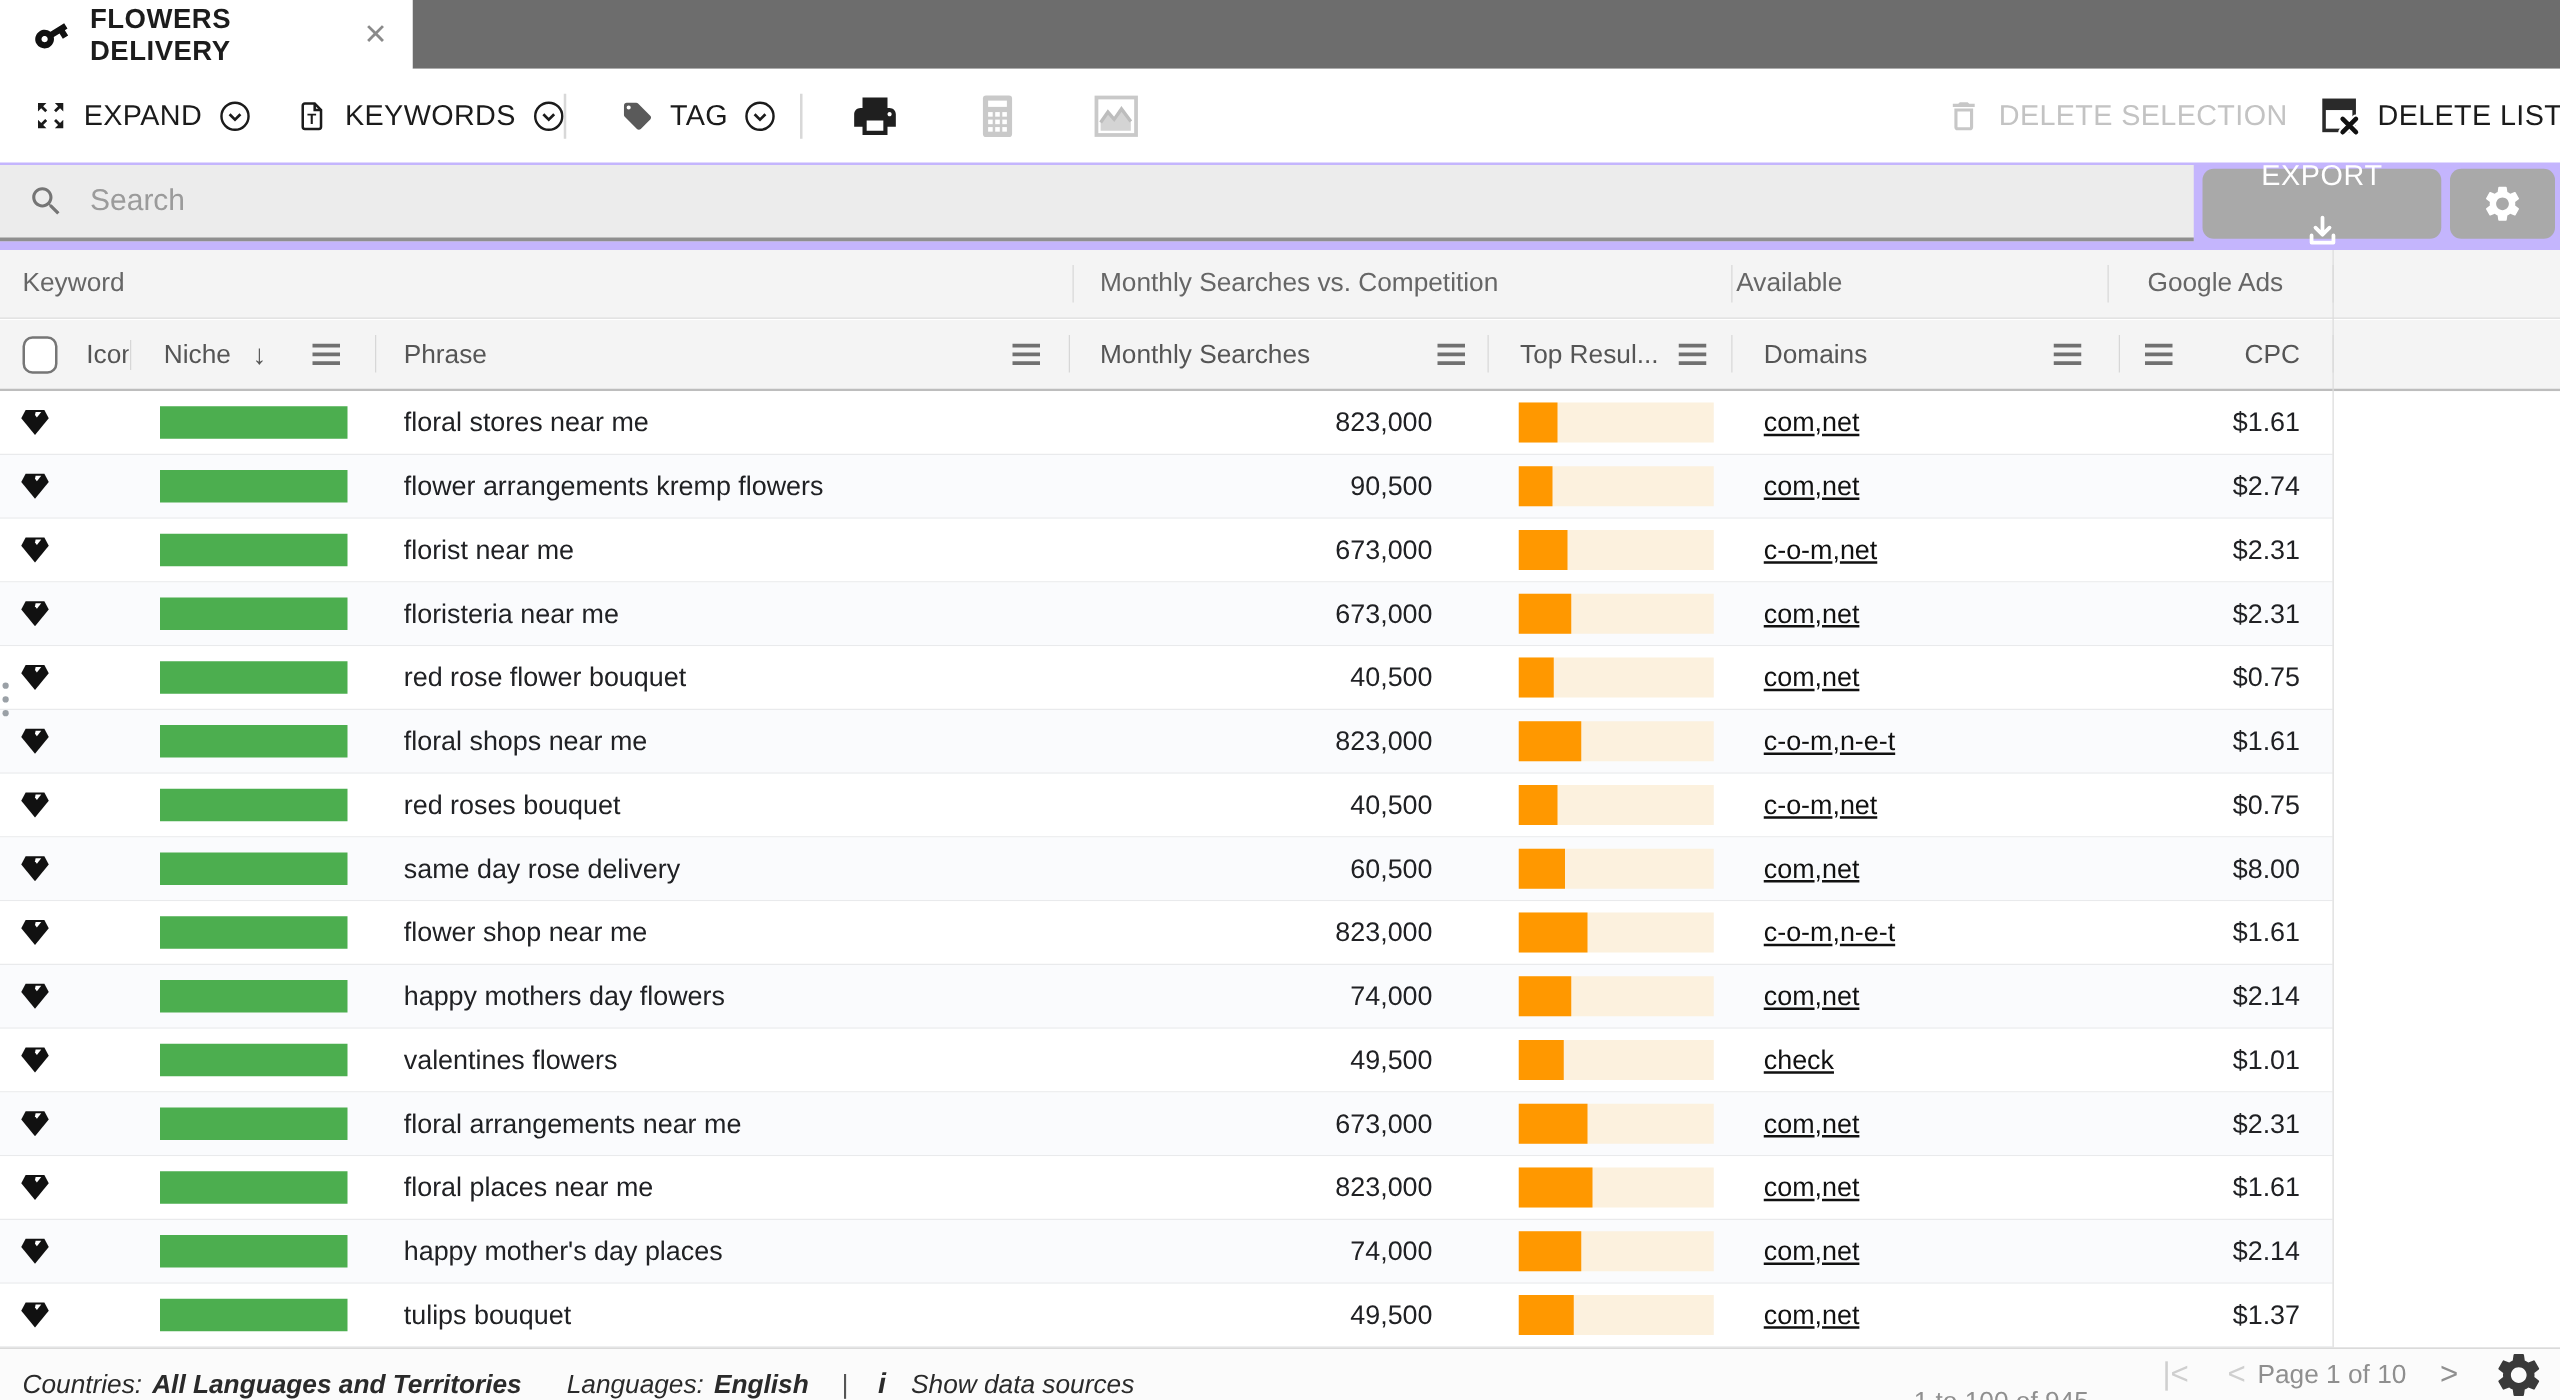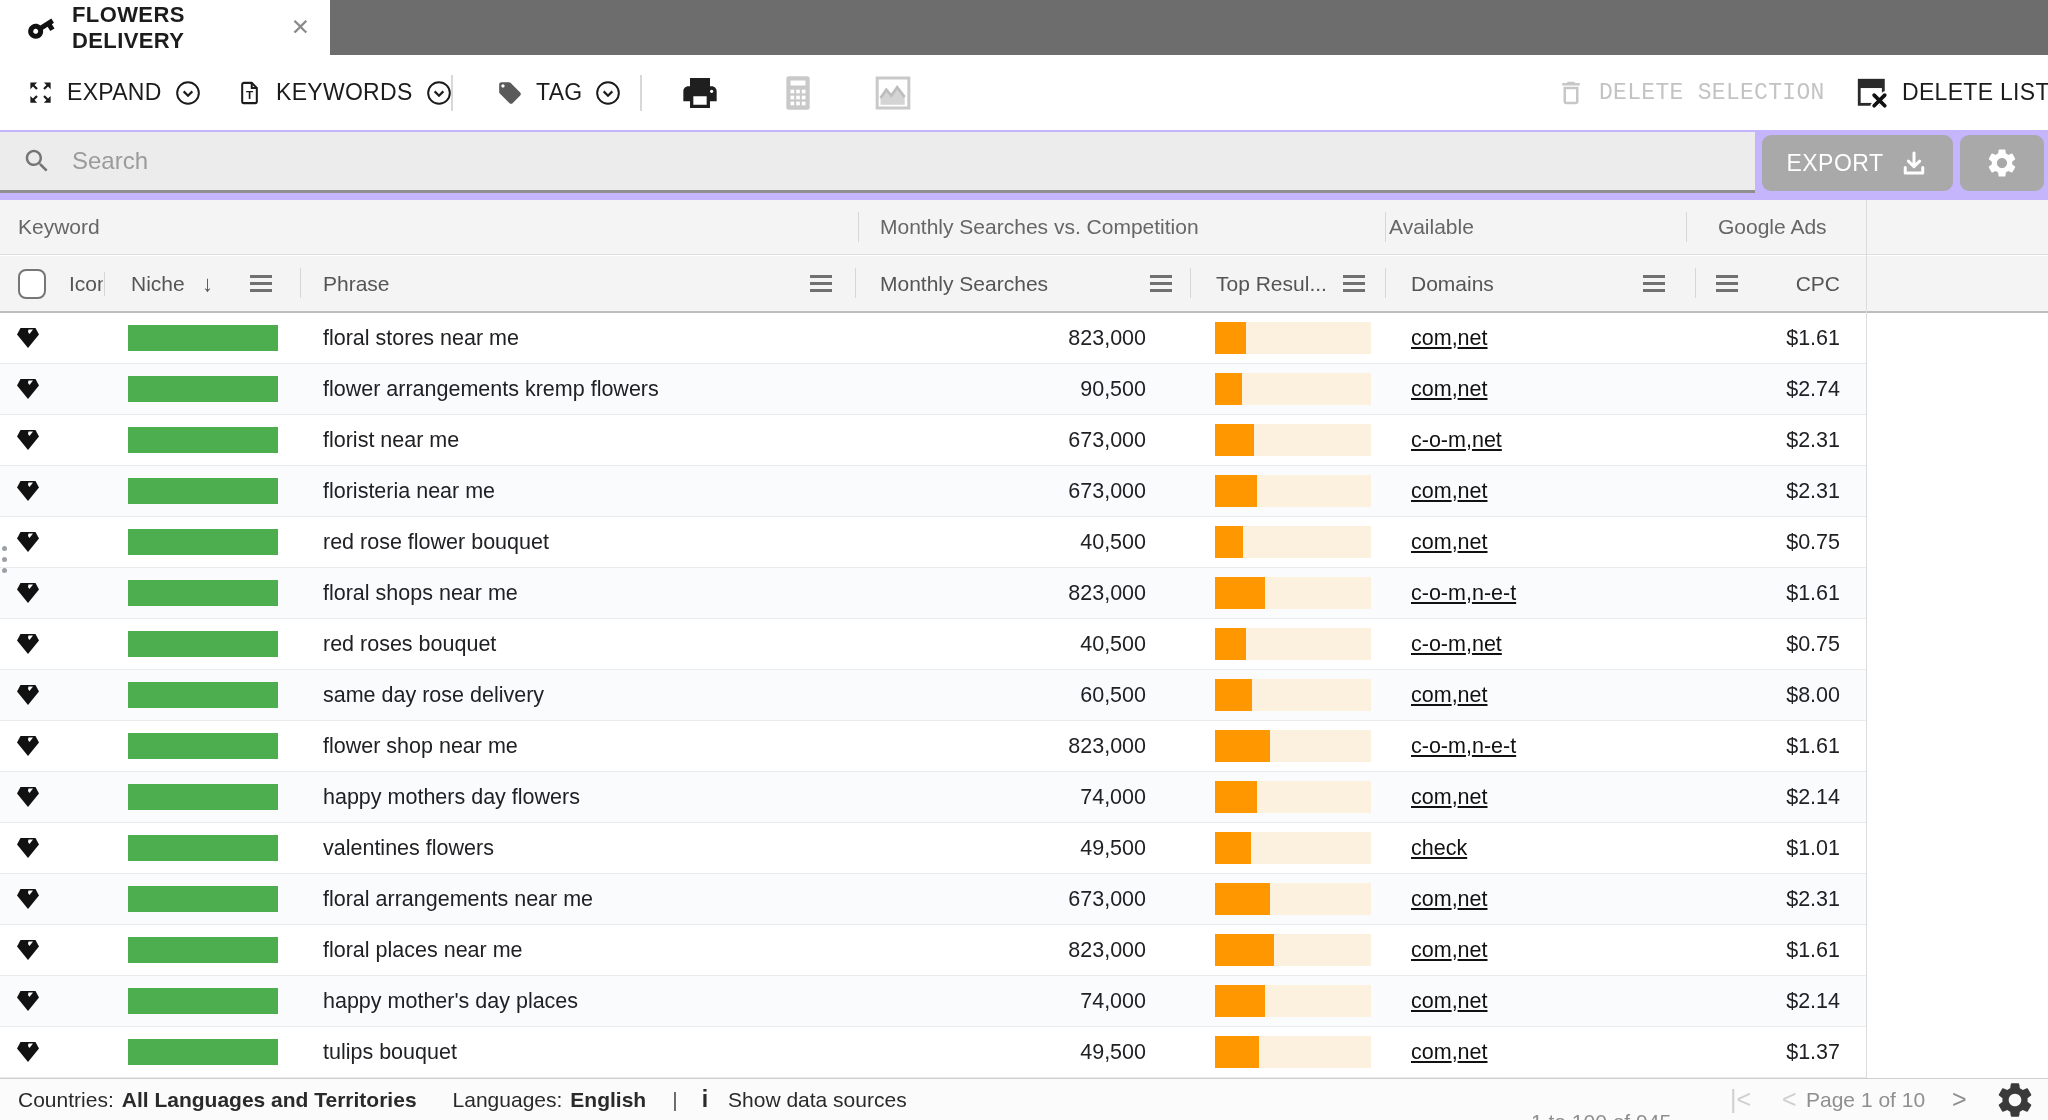--- a/index.html
+++ b/index.html
@@ -12,33 +12,33 @@
   .tabbar{position:absolute;top:0;left:0;width:2048px;height:55px;background:#ffffff;}
   .tabbar-rest{position:absolute;top:0;left:330px;right:0;height:55px;background:#6d6d6d;}
   .tab{position:absolute;top:0;left:0;width:330px;height:55px;background:#ffffff;
        display:flex;align-items:center;padding-left:26px;box-sizing:border-box;}
   .tab-title{font-size:22px;font-weight:600;color:#1c1c1c;letter-spacing:.4px;margin-left:16px;}
   .tab-close{margin-left:auto;margin-right:20px;color:#8a8a8a;font-size:23px;cursor:pointer;}
   
   .toolbar{position:absolute;top:55px;left:0;width:2048px;height:75px;background:#ffffff;}
   .tb-group{position:absolute;top:0;height:75px;display:flex;align-items:center;gap:13px;}
   .tb-label{font-size:23px;font-weight:500;color:#1b1b1b;letter-spacing:.3px;white-space:nowrap;}
-  .tb-label.disabled{color:#c3c3c3;font-family:Liberation Mono, monospace;}
+  .tb-label.disabled{color:#c3c3c3;}
   .tb-div{position:absolute;top:20px;width:2px;height:36px;background:#d8d8d8;}
   
   .search-row{position:absolute;top:130px;left:0;width:2048px;height:70px;background:#c4b5fd;}
   .search-field{position:absolute;left:0;top:2px;width:1755px;height:61px;background:#ececec;
        border-bottom:3px solid #8f8f8f;display:flex;align-items:center;gap:18px;
        padding-left:22px;box-sizing:border-box;}
   .search-input{flex:1;border:none;background:transparent;outline:none;
        font-size:24px;color:#333;font-family:"Liberation Sans",sans-serif;}
   .search-input::placeholder{color:#9b9b9b;}
   .export-btn{position:absolute;left:1762px;top:5px;width:191px;height:56px;background:#a9a9a9;
        border-radius:9px;color:#fff;font-size:23px;font-weight:500;letter-spacing:.5px;
-       display:flex;align-items:center;justify-content:center;gap:15px;cursor:pointer;}
+       display:flex;align-items:center;justify-content:center;gap:15px;cursor:pointer;flex-direction:column;}
   .gearbtn{position:absolute;left:1960px;top:5px;width:84px;height:56px;background:#a9a9a9;
        border-radius:9px;display:flex;align-items:center;justify-content:center;cursor:pointer;}
   
   .ghead{position:absolute;top:200px;left:0;width:2048px;height:55px;background:#f4f4f4;
        border-bottom:1px solid #dddddd;box-sizing:border-box;}
   .chead{position:absolute;top:256px;left:0;width:2048px;height:57px;background:#f4f4f4;
        border-bottom:2px solid #bdbdbd;box-sizing:border-box;}
   .hcell{position:absolute;top:0;height:100%;display:flex;align-items:center;
        font-size:21px;color:#666;white-space:nowrap;}
   .chead .hcell{color:#555;}
@@ -62,21 +62,21 @@
   .ofill{height:100%;}
   .c-domains{left:1411px;color:#111;}
   .c-domains a{color:#111;text-decoration:underline;cursor:pointer;}
   .c-cpc{left:1700px;width:140px;justify-content:flex-end;}
   .table-edge{position:absolute;left:1866px;top:200px;width:1px;height:878px;background:#dcdcdc;}
   .drag-handle{position:absolute;left:2px;top:546px;width:8px;height:36px;cursor:grab;}
   .drag-handle i{display:block;width:5px;height:5px;border-radius:50%;background:#9aa0a6;margin:0 0 6px 0;}
   
   .footer{position:absolute;top:1078px;left:0;width:2048px;height:42px;background:#fbfbfb;
        border-top:1px solid #cfcfcf;box-sizing:border-box;font-size:21px;color:#2a2a2a;}
-  .f-left{position:absolute;left:18px;top:0;height:41px;display:flex;align-items:center;gap:8px;white-space:nowrap;}
+  .f-left{position:absolute;left:18px;top:0;height:41px;display:flex;align-items:flex-end;gap:8px;white-space:nowrap;font-style:italic;}
   .f-bold{font-weight:700;}
   .f-sep{color:#555;margin:0 16px 0 18px;}
   .f-info{font-weight:800;font-size:23px;margin-right:12px;}
   .f-gap{width:20px;}
   .f-range{position:absolute;left:1516px;top:0;height:41px;width:170px;display:flex;align-items:center;
        justify-content:center;color:#8f8f8f;margin-top:22px;}
   .f-nav{position:absolute;top:0;height:41px;display:flex;align-items:center;font-size:25px;color:#cfcfcf;}
   .f-page{position:absolute;left:1806px;top:0;height:41px;display:flex;align-items:center;color:#8f8f8f;}
   .f-next{color:#8f8f8f;cursor:pointer;}
   .f-gear{position:absolute;left:1992px;top:1079px;width:46px;height:41px;display:flex;

